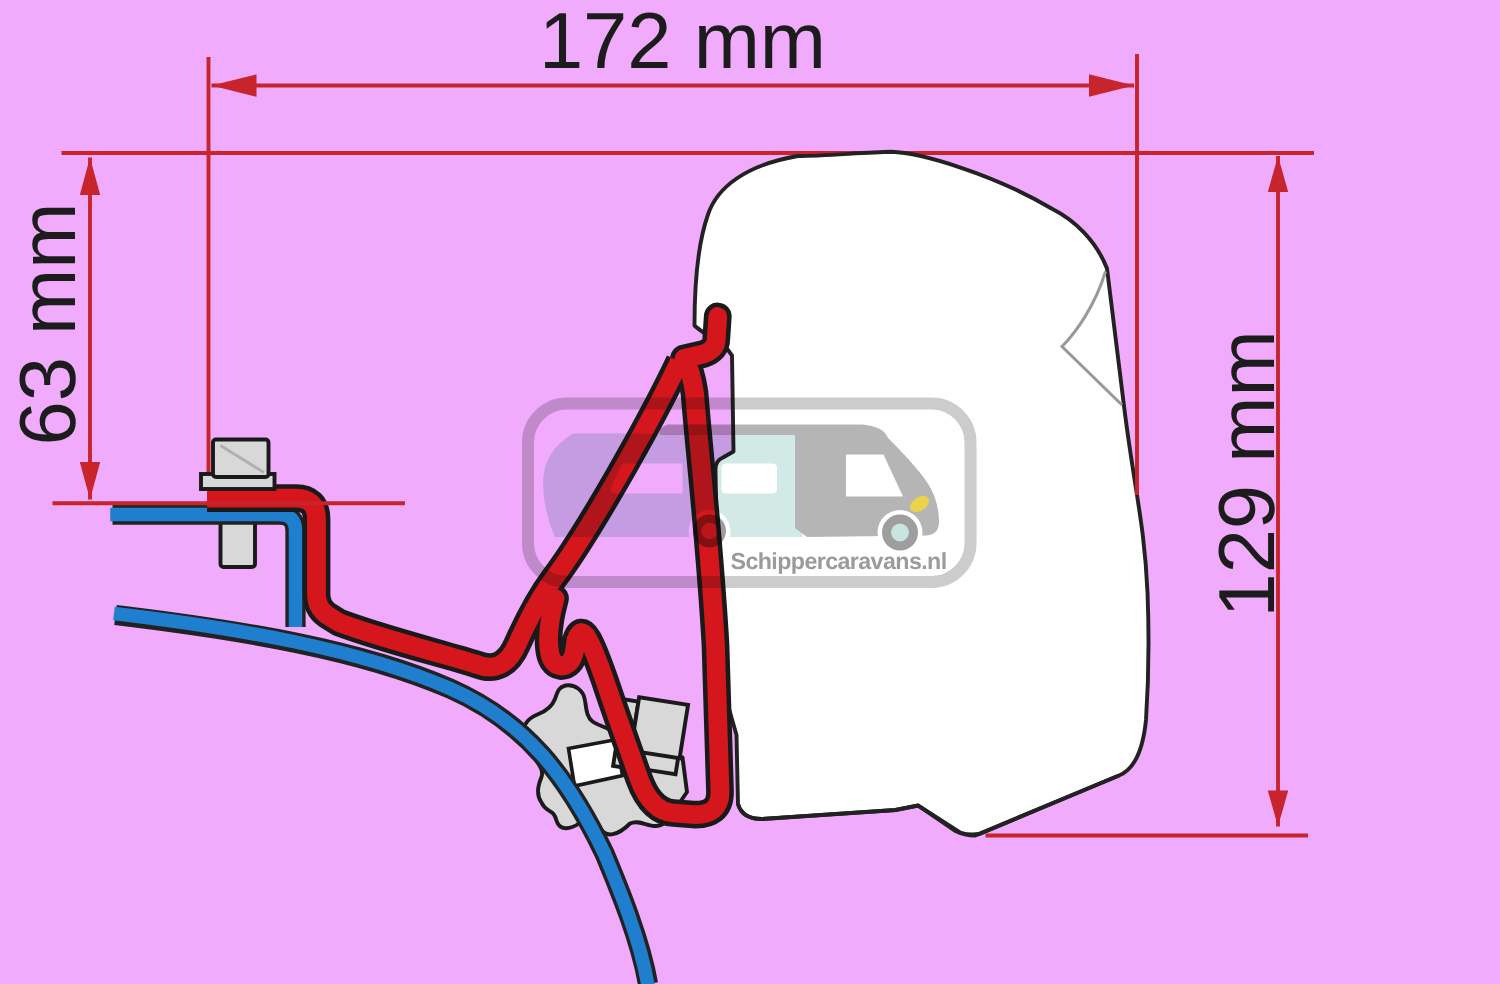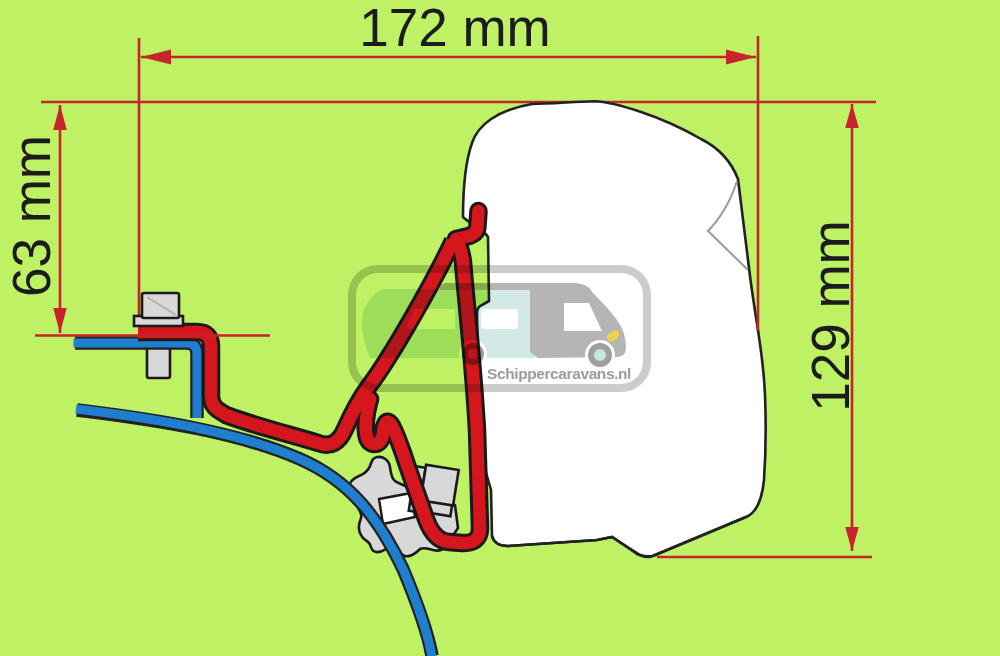--- a/index.html
+++ b/index.html
@@ -1,16 +1,16 @@
 <!DOCTYPE html>
 <html><head>
 <meta charset="utf-8">
 <style>
   html,body{margin:0;padding:0;background:#ffffff;}
-  #stage{position:relative;width:1000px;height:656px;background:#bef264;overflow:hidden;
+  #stage{position:relative;width:1000px;height:656px;background:#f0abfc;overflow:hidden;
          font-family:"Liberation Sans", sans-serif;}
 </style>
 </head>
 <body>
 <div id="stage">
 <svg width="1000" height="656" viewBox="0 0 1000 656">
 
 <line x1="41" y1="102" x2="876" y2="102" stroke="#c8242c" stroke-width="2.6"></line>
 
 <path d="M 463,217 C 463,185 466,160 472,143 C 478,125 497,110 532,104

